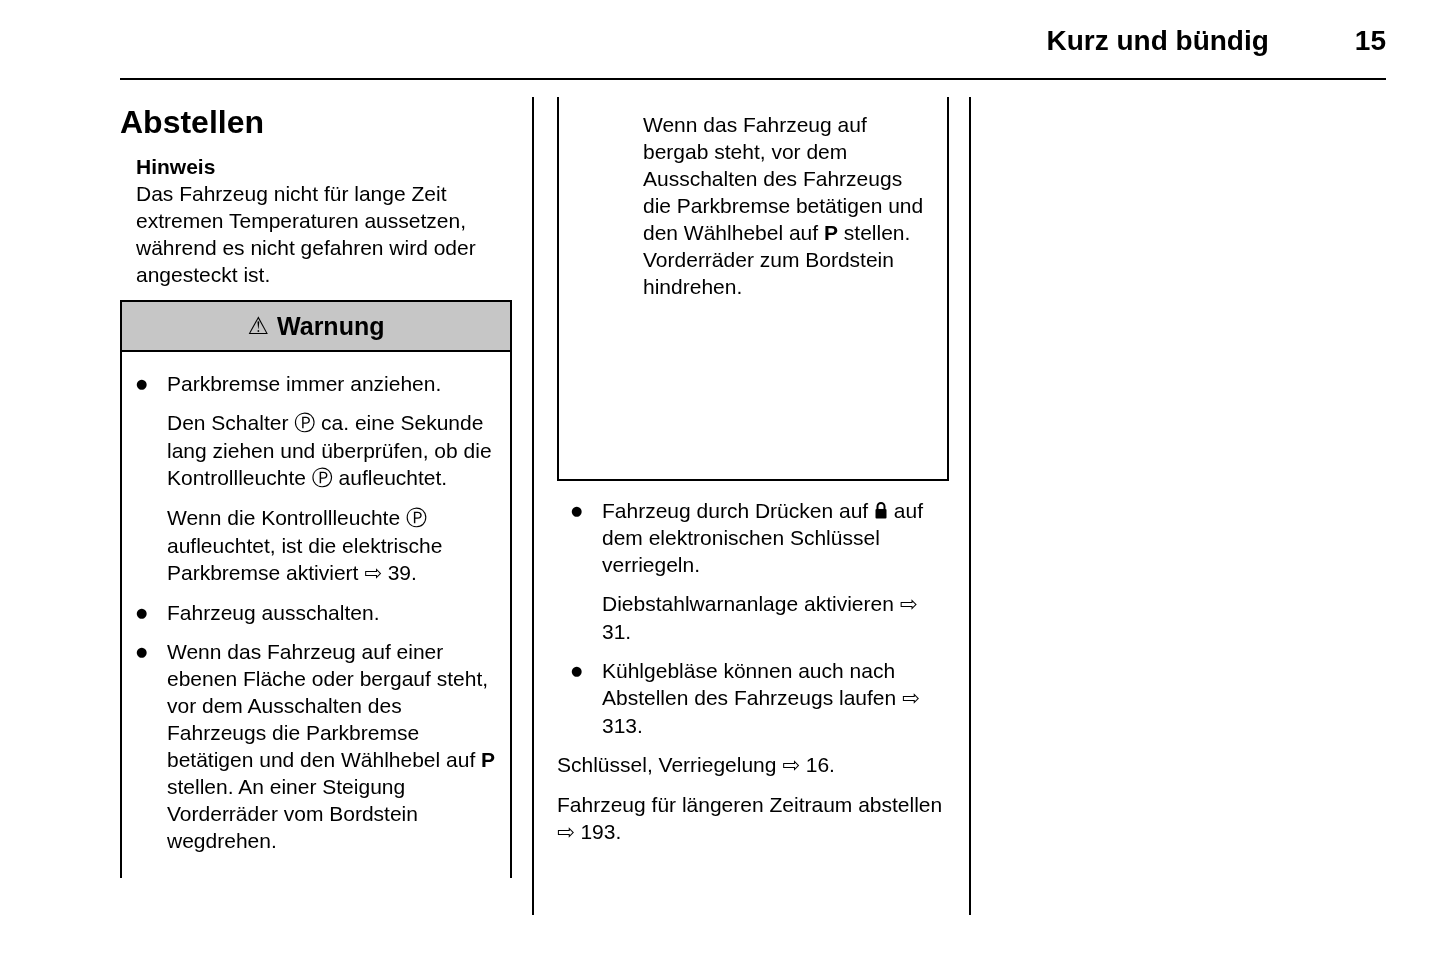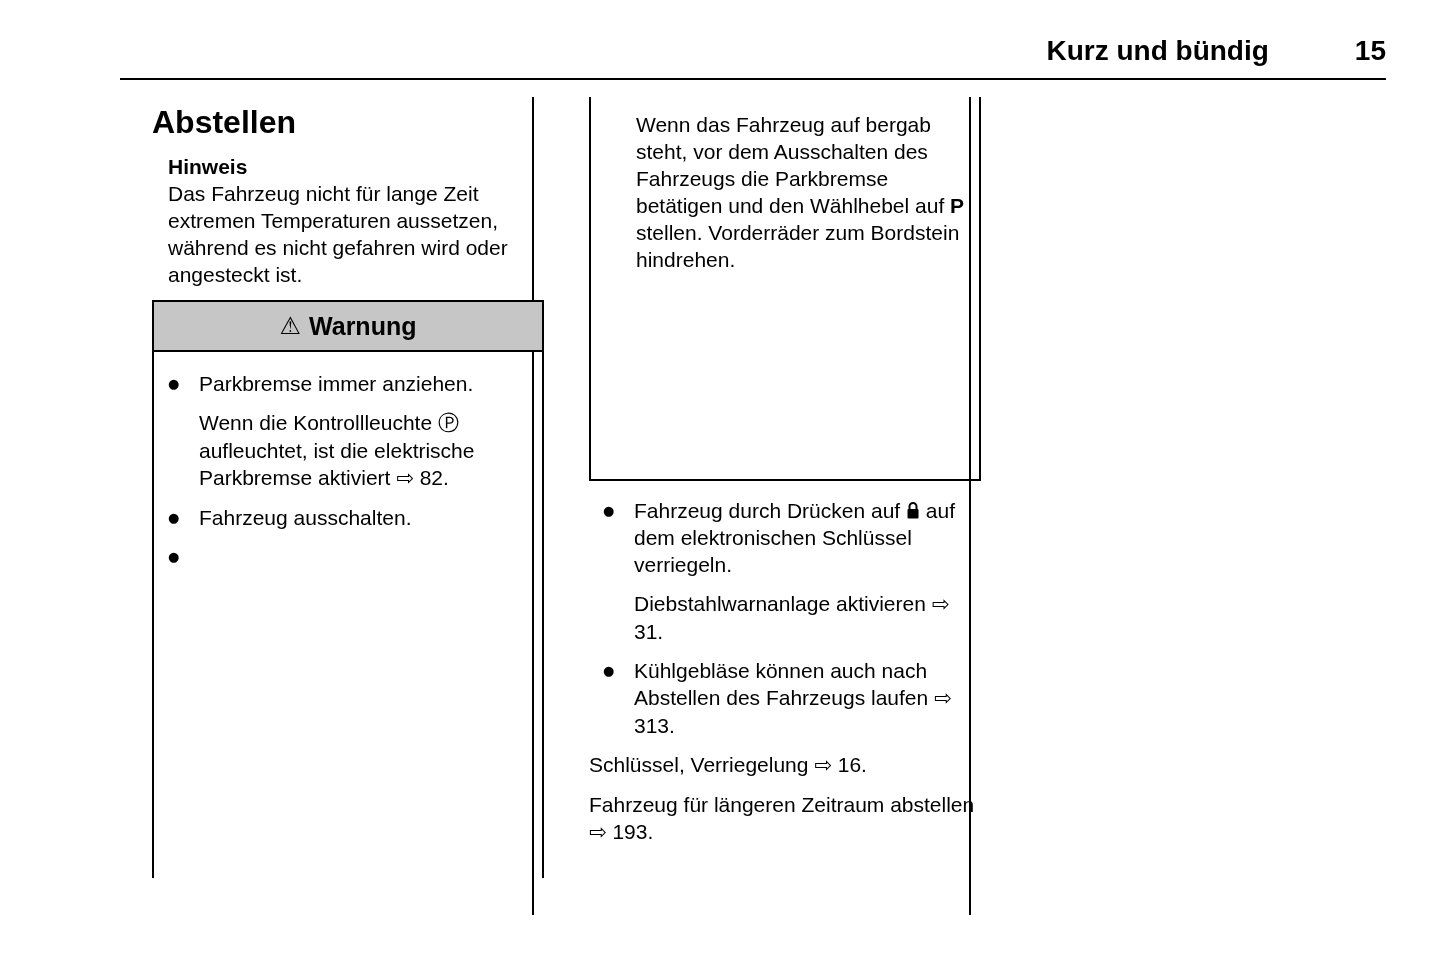--- a/index.html
+++ b/index.html
@@ -9,32 +9,32 @@
     color:#000;
     -webkit-font-smoothing:antialiased;
   }
   .page { position:relative; width:1445px; height:965px; background:#fff; overflow:hidden; }
 
   
   .header {
     position:absolute; left:120px; top:0; width:1266px; height:80px;
     display:flex; align-items:flex-end; justify-content:flex-end;
     border-bottom:2px solid #000; box-sizing:border-box;
-    padding-bottom:12px;
+    padding-bottom:22px;
     font-size:28px; font-weight:bold; line-height:30px;
   }
   .header-title { margin-right:86px; }
 
   
   .divider { position:absolute; top:97px; height:818px; width:2px; background:#000; }
   .d1 { left:532px; }
   .d2 { left:969px; }
 
   
-  .col { position:absolute; font-size:21px; line-height:27px;margin-left:32px; }
+  .col { position:absolute; font-size:21px; line-height:27px; }
   .col1 { left:120px; top:95px; width:392px; }
   .col2 { left:557px; top:97px; width:392px; }
 
   .h1 { font-size:32px; line-height:34px; font-weight:bold; margin:10px 0 0 0; }
   .note-label { margin:14px 0 0 16px; font-weight:bold; }
   .note-text { margin:0 0 0 16px; width:364px; }
 
   
   .wbox { box-sizing:border-box; border:2px solid #000; }
   .wbox1 { margin-top:12px; height:578px; border-bottom:none; overflow:hidden; }
@@ -52,21 +52,21 @@
   .li .dot {
     flex:0 0 45px; box-sizing:border-box; padding-left:14px;
     font-size:13px; line-height:27px;
     font-family:"DejaVu Sans",sans-serif;
   }
   .li.para { padding-left:45px; }
   .li.flush { padding-left:0; }
   .li .txt { flex:1 1 auto; hyphens:manual; }
 
   .list { margin-top:16px; padding-right:6px; }
-  .wbox2 .wbody { padding-top:0; }
+  .wbox2 .wbody { padding-top:0;padding-left:39px; }
 
   .b { font-weight:bold; }
   .sym { font-family:"DejaVu Sans",sans-serif; }
   .lock svg { vertical-align:-2px; }
 </style>
 </head>
 <body>
 
 <div class="page">
 
@@ -87,28 +87,32 @@
       <div class="whead">
         <span class="wicon sym">⚠</span>
         <span class="wtitle">Warnung</span>
       </div>
       <div class="wbody">
           <div class="li bullet">
             <span class="dot">●</span>
             <span class="txt"><span>Parkbremse immer anziehen.</span></span>
           </div>
           <div class="li para">
-            <span class="txt"><span>Wenn die Kontrollleuchte </span><span class="sym">Ⓟ</span><span> aufleuchtet, ist die elektrische Parkbremse aktiviert </span><span class="sym">⇨</span><span> 82.</span></span>
+            <span class="txt"><span>Den Schalter </span><span class="sym">Ⓟ</span><span> ca. eine Sekunde lang ziehen und über­prüfen, ob die Kontrollleuchte </span><span class="sym">Ⓟ</span><span> aufleuchtet.</span></span>
+          </div>
+          <div class="li para">
+            <span class="txt"><span>Wenn die Kontrollleuchte </span><span class="sym">Ⓟ</span><span> aufleuchtet, ist die elektrische Parkbremse aktiviert </span><span class="sym">⇨</span><span> 39.</span></span>
           </div>
           <div class="li bullet">
             <span class="dot">●</span>
             <span class="txt"><span>Fahrzeug ausschalten.</span></span>
           </div>
           <div class="li bullet">
             <span class="dot">●</span>
+            <span class="txt"><span>Wenn das Fahrzeug auf einer ebenen Fläche oder bergauf steht, vor dem Ausschalten des Fahrzeugs die Parkbremse betätigen und den Wählhebel auf </span><span class="b">P</span><span> stellen. An einer Steigung Vorderräder vom Bordstein wegdrehen.</span></span>
           </div>
         </div>
     </div>
   </section>
 
   <section class="col col2">
     <div class="wbox wbox2">
       <div class="wbody">
           <div class="li para">
             <span class="txt"><span>Wenn das Fahrzeug auf bergab steht, vor dem Ausschalten des Fahrzeugs die Parkbremse betätigen und den Wählhebel auf </span><span class="b">P</span><span> stellen. Vorderräder zum Bordstein hindrehen.</span></span>

